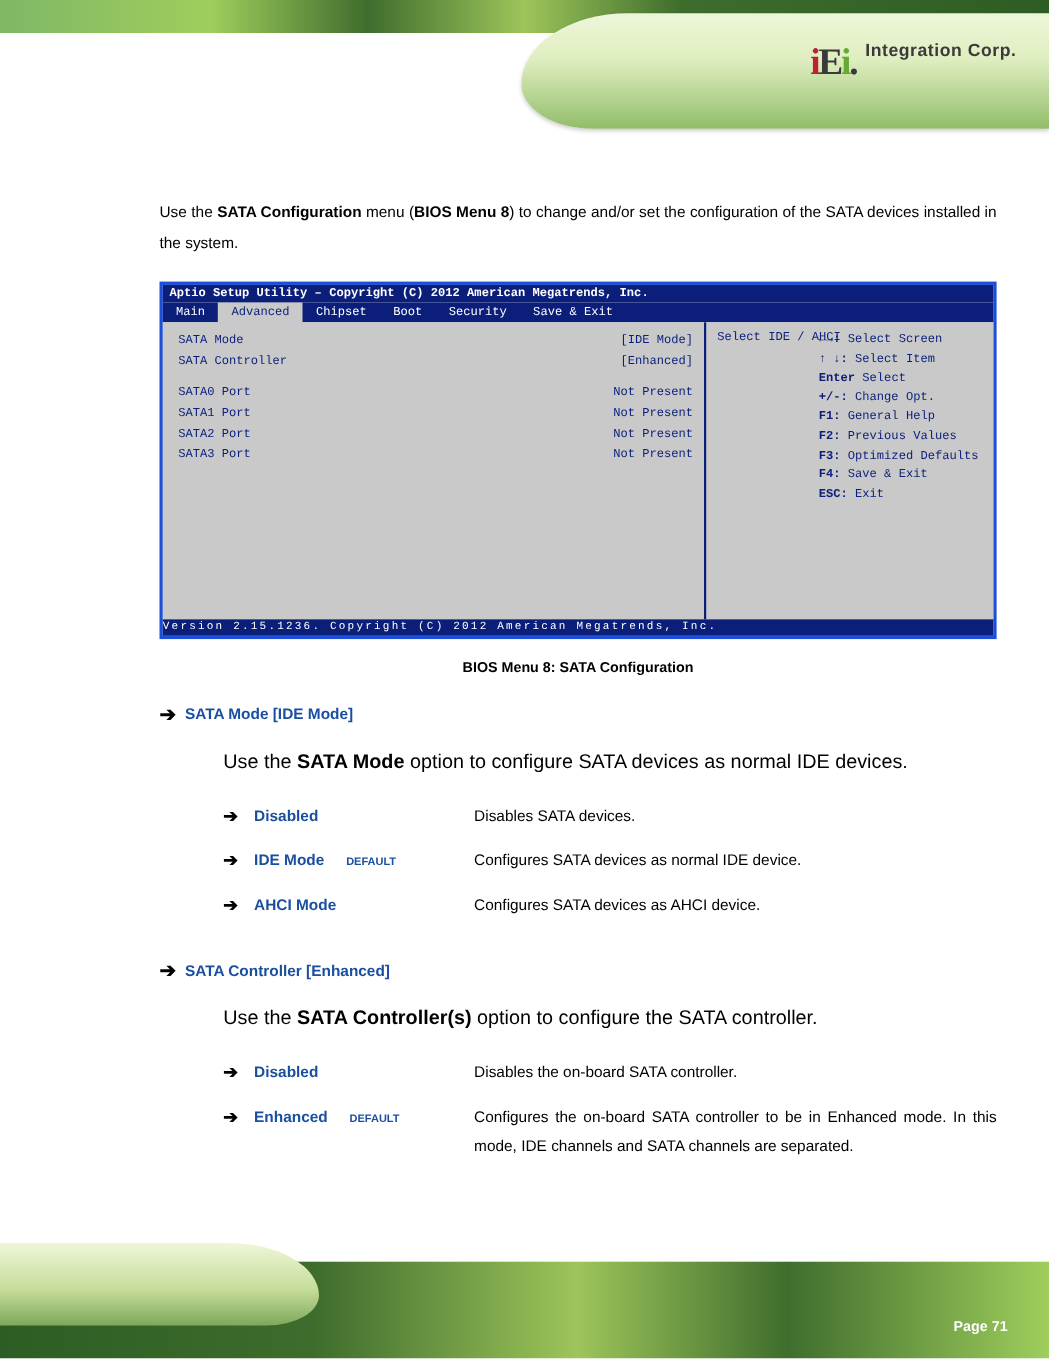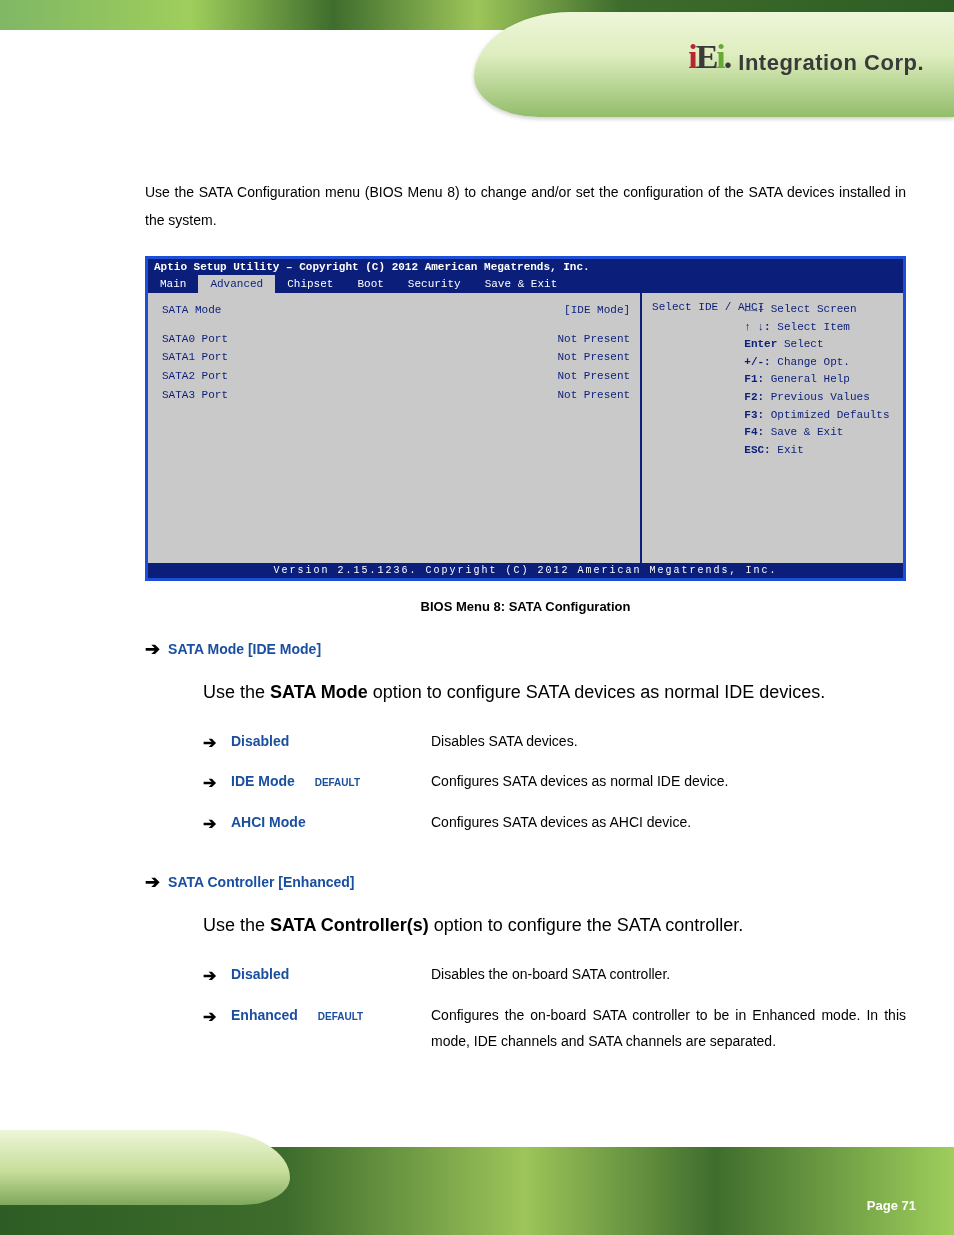--- a/index.html
+++ b/index.html
@@ -1,42 +1,42 @@
 <!DOCTYPE html>
 <html><head>
 <meta charset="utf-8">
 <style>
   html,body{margin:0;padding:0;font-family:Arial,Helvetica,sans-serif;background:#fff;color:#000}
   .page{width:954px;height:1235px;position:relative;overflow:hidden}
   .hdr-top{position:absolute;left:0;right:0;top:0;height:35px;background:linear-gradient(90deg,#7fb765 0%,#9fce5c 20%,#3f6d2d 35%,#9dc55a 50%,#3e6c2c 65%,#2d5d24 100%)}
   .hdr-swoosh{position:absolute;right:0;top:12px;width:480px;height:105px;background:linear-gradient(180deg,#eef6d9 0%,#dfeec0 40%,#92bd6a 100%);border-top-left-radius:120px 80px;border-bottom-left-radius:80px 50px;box-shadow:0 2px 4px rgba(0,0,0,.2)}
   .hdr-white{position:absolute;left:0;right:430px;top:30px;height:75px;background:#fff;border-bottom-right-radius:55px}
-  .logo{position:absolute;right:30px;top:38px;display:flex;align-items:flex-end;gap:8px}
+  .logo{position:absolute;right:30px;top:38px;display:flex;align-items:flex-start;gap:8px}
   .logo-mark{font-family:Georgia,serif;font-size:34px;font-weight:900;color:#3a3a3a;letter-spacing:-2px}
   .logo-mark .dot-r{color:#b23}
   .logo-mark .dot-g{color:#6a3}
-  .logo-text{font-family:Verdana,sans-serif;font-size:22px;font-weight:700;color:#3a3a3a;letter-spacing:.5px}
+  .logo-text{font-family:Verdana,sans-serif;font-size:16px;font-weight:700;color:#3a3a3a;letter-spacing:.5px}
   .body{position:absolute;left:145px;right:48px;top:178px;width:761px}
   .intro{font-size:14px;line-height:2.0;text-align:justify;margin-bottom:22px}
-  .intro .bold{font-weight:400}
+  .intro .bold{font-weight:700}
   .bios{border:3px solid #1d4ed8;font-size:11px;font-family:"Lucida Console","Courier New",monospace}
   .bios-title{background:#0a1e7a;color:#fff;padding:2px 6px;font-weight:700}
   .bios-tabs{display:flex;background:#0a1e7a;color:#fff}
   .bios-tabs div{padding:3px 12px}
   .bios-tabs .active{background:#c9c9c9;color:#0a1e7a}
   .bios-main{display:flex;background:#c9c9c9;color:#0a1e7a;min-height:270px}
   .bios-left{flex:0 0 62%;padding:8px 10px 8px 14px;border-right:2px solid #0a1e7a}
   .bios-right{flex:1;padding:8px 10px;display:flex;}
   .bios-row{display:flex;justify-content:space-between;line-height:1.7}
   .bios-row .lab{white-space:nowrap}
   .bios-row .val{margin-left:auto}
   .bios-right .sep{border-top:1px solid #0a1e7a;margin:6px -10px}
   .bios-help{line-height:1.6}
   .bios-help .k{color:#0a1e7a;font-weight:700}
-  .bios-foot{background:#0a1e7a;color:#fff;text-align:center;padding:2px 0;letter-spacing:2px;font-size:10px}
+  .bios-foot{background:#0a1e7a;color:#fff;padding:2px 0;letter-spacing:2px;font-size:10px}
   .caption{text-align:center;font-size:13px;font-weight:700;margin:18px 0 24px;color:#000}
   .param-head{display:flex;align-items:center;gap:8px;margin:10px 0 14px;font-size:14px;color:#1a4fa0;font-weight:700}
   .arrow{font-size:18px;font-weight:900;color:#000}
   .param-body{margin:0 0 18px 58px;font-size:18px;line-height:2.0}
   .opt-row{display:flex;align-items:flex-start;margin:0 0 10px 58px;font-size:14px;line-height:1.9}
   .opt-bullet{flex:0 0 28px;font-size:16px;font-weight:900}
   .opt-label{flex:0 0 200px;font-weight:700;color:#1a4fa0}
   .opt-label .def{font-size:10px;text-transform:uppercase;margin-left:16px;color:#1a4fa0}
   .opt-desc{flex:1;text-align:justify}
   .ftr-band{position:absolute;left:0;right:0;bottom:0;height:88px;background:linear-gradient(90deg,#2d5d24 0%,#3e6c2c 30%,#9dc55a 55%,#3f6d2d 75%,#9fce5c 100%)}
@@ -71,20 +71,24 @@
         <div>Chipset</div>
         <div>Boot</div>
         <div>Security</div>
         <div>Save &amp; Exit</div>
       </div>
       <div class="bios-main">
         <div class="bios-left">
           <div class="bios-row">
               <span class="lab">SATA Mode</span>
               <span class="val">[IDE Mode]</span>
+            </div>
+          <div class="bios-row">
+              <span class="lab">SATA Controller</span>
+              <span class="val">[Enhanced]</span>
             </div>
           <div style="height:10px"></div>
           <div class="bios-row">
               <span class="lab">SATA0 Port</span>
               <span class="val">Not Present</span>
             </div>
           <div class="bios-row">
               <span class="lab">SATA1 Port</span>
               <span class="val">Not Present</span>
             </div>

